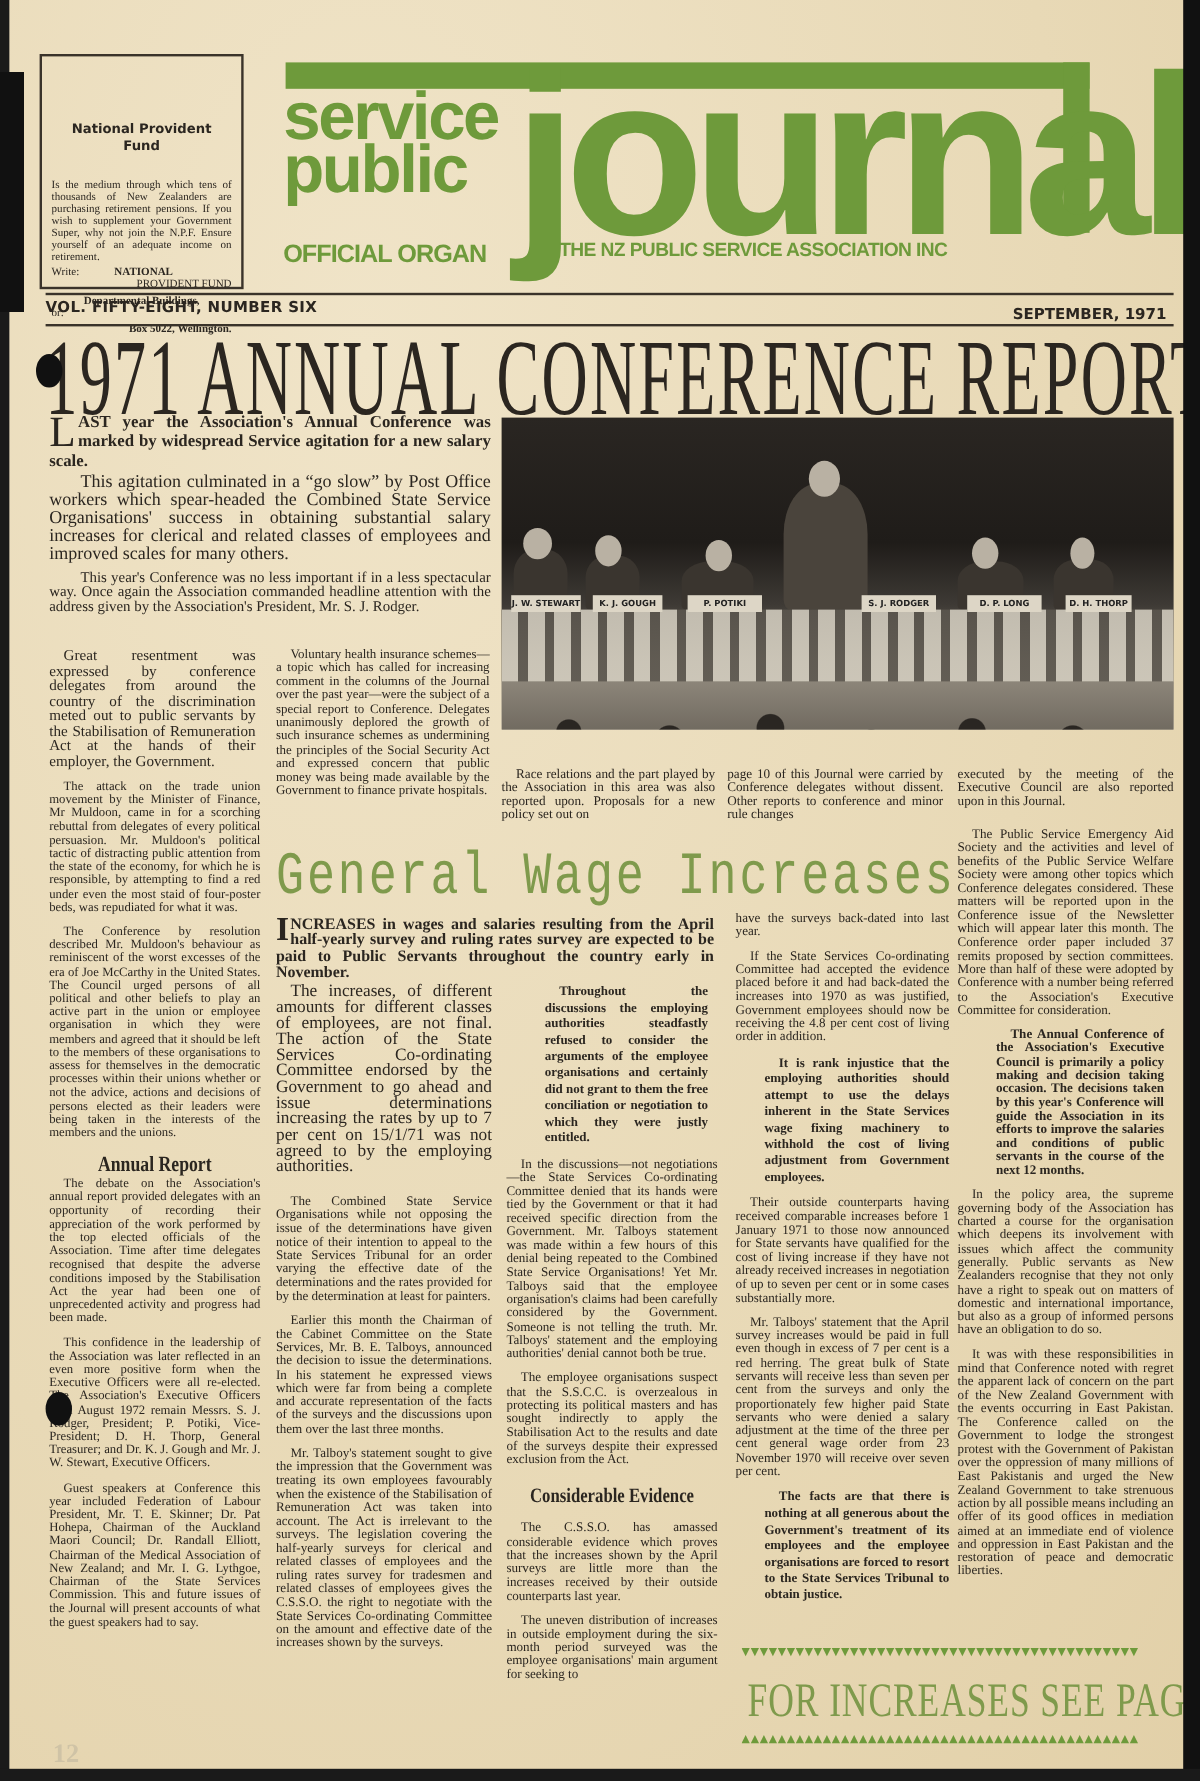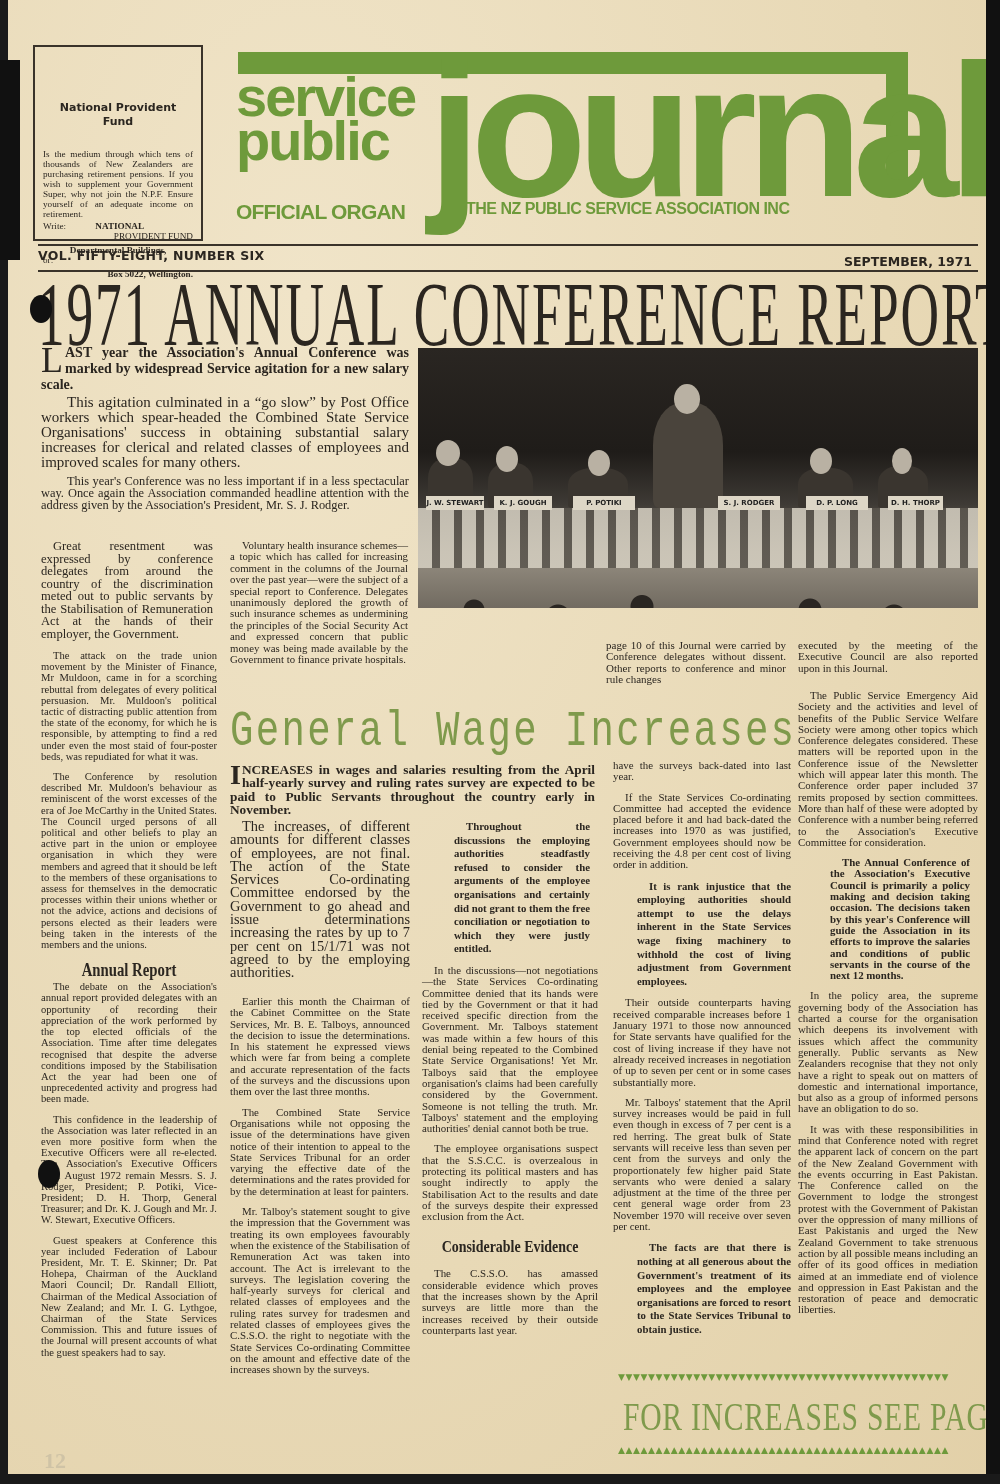--- a/index.html
+++ b/index.html
@@ -229,20 +229,23 @@
     <div class="stage-front"></div>
     <div class="nameplate" style="left:8px;width:58px;">J. W. STEWART</div>
     <div class="nameplate" style="left:76px;width:58px;">K. J. GOUGH</div>
     <div class="nameplate" style="left:155px;width:62px;">P. POTIKI</div>
     <div class="nameplate" style="left:300px;width:62px;">S. J. RODGER</div>
     <div class="nameplate" style="left:388px;width:62px;">D. P. LONG</div>
     <div class="nameplate" style="left:470px;width:55px;">D. H. THORP</div>
     <div class="crowd"></div>
   </div>
 
+  <div class="abs col caption-col cap1">
+    <p>Race relations and the part played by the Association in this area was also reported upon. Proposals for a new policy set out on</p>
+  </div>
   <div class="abs col caption-col cap2">
     <p style="text-indent:0">page 10 of this Journal were carried by Conference delegates without dissent. Other reports to conference and minor rule changes</p>
   </div>
   <div class="abs col caption-col cap3">
     <p style="text-indent:0">executed by the meeting of the Executive Council are also reported upon in this Journal.</p>
   </div>
 
   <div class="abs col col-c5">
     <p>The Public Service Emergency Aid Society and the activities and level of benefits of the Public Service Welfare Society were among other topics which Conference delegates considered. These matters will be reported upon in the Conference issue of the Newsletter which will appear later this month. The Conference order paper included 37 remits proposed by section committees. More than half of these were adopted by Conference with a number being referred to the Association's Executive Committee for consideration.</p>
     <p class="bold">The Annual Conference of the Association's Executive Council is primarily a policy making and decision taking occasion. The decisions taken by this year's Conference will guide the Association in its efforts to improve the salaries and conditions of public servants in the course of the next 12 months.</p>
@@ -254,30 +257,31 @@
     <span>General Wage Increases</span>
   </div>
   <div class="abs wage-lead">
     <span class="dropcap2">I</span>
     <span>NCREASES in wages and salaries resulting from the April half-yearly survey and ruling rates survey are expected to be paid to Public Servants throughout the country early in November.</span>
   </div>
   <div class="abs col col-w1">
     <p>The increases, of different amounts for different classes of employees, are not final. The action of the State Services Co-ordinating Committee endorsed by the Government to go ahead and issue determinations increasing the rates by up to 7 per cent on 15/1/71 was not agreed to by the employing authorities.</p>
   </div>
   <div class="abs col col-w1b">
+    <p>The Combined State Service Organisations while not opposing the issue of the determinations have given notice of their intention to appeal to the State Services Tribunal for an order varying the effective date of the determinations and the rates provided for by the determination at least for painters.</p>
     <p>Earlier this month the Chairman of the Cabinet Committee on the State Services, Mr. B. E. Talboys, announced the decision to issue the determinations. In his statement he expressed views which were far from being a complete and accurate representation of the facts of the surveys and the discussions upon them over the last three months.</p>
-    <p>The Combined State Service Organisations while not opposing the issue of the determinations have given notice of their intention to appeal to the State Services Tribunal for an order varying the effective date of the determinations and the rates provided for by the determination at least for painters.</p>
     <p>Mr. Talboy's statement sought to give the impression that the Government was treating its own employees favourably when the existence of the Stabilisation of Remuneration Act was taken into account. The Act is irrelevant to the surveys. The legislation covering the half-yearly surveys for clerical and related classes of employees and the ruling rates survey for tradesmen and related classes of employees gives the C.S.S.O. the right to negotiate with the State Services Co-ordinating Committee on the amount and effective date of the increases shown by the surveys.</p>
   </div>
   <div class="abs col col-w2">
     <p class="bold">Throughout the discussions the employing authorities steadfastly refused to consider the arguments of the employee organisations and certainly did not grant to them the free conciliation or negotiation to which they were justly entitled.</p>
     <p>In the discussions—not negotiations—the State Services Co-ordinating Committee denied that its hands were tied by the Government or that it had received specific direction from the Government. Mr. Talboys statement was made within a few hours of this denial being repeated to the Combined State Service Organisations! Yet Mr. Talboys said that the employee organisation's claims had been carefully considered by the Government. Someone is not telling the truth. Mr. Talboys' statement and the employing authorities' denial cannot both be true.</p>
     <p>The employee organisations suspect that the S.S.C.C. is overzealous in protecting its political masters and has sought indirectly to apply the Stabilisation Act to the results and date of the surveys despite their expressed exclusion from the Act.</p>
     <div class="subhead2">Considerable Evidence</div>
     <p>The C.S.S.O. has amassed considerable evidence which proves that the increases shown by the April surveys are little more than the increases received by their outside counterparts last year.</p>
+    <p>The uneven distribution of increases in outside employment during the six-month period surveyed was the employee organisations' main argument for seeking to</p>
   </div>
   <div class="abs col col-w3">
     <p style="text-indent:0">have the surveys back-dated into last year.</p>
     <p>If the State Services Co-ordinating Committee had accepted the evidence placed before it and had back-dated the increases into 1970 as was justified, Government employees should now be receiving the 4.8 per cent cost of living order in addition.</p>
     <p class="bold">It is rank injustice that the employing authorities should attempt to use the delays inherent in the State Services wage fixing machinery to withhold the cost of living adjustment from Government employees.</p>
     <p>Their outside counterparts having received comparable increases before 1 January 1971 to those now announced for State servants have qualified for the cost of living increase if they have not already received increases in negotiation of up to seven per cent or in some cases substantially more.</p>
     <p>Mr. Talboys' statement that the April survey increases would be paid in full even though in excess of 7 per cent is a red herring. The great bulk of State servants will receive less than seven per cent from the surveys and only the proportionately few higher paid State servants who were denied a salary adjustment at the time of the three per cent general wage order from 23 November 1970 will receive over seven per cent.</p>
     <p class="bold">The facts are that there is nothing at all generous about the Government's treatment of its employees and the employee organisations are forced to resort to the State Services Tribunal to obtain justice.</p>
   </div>
 

